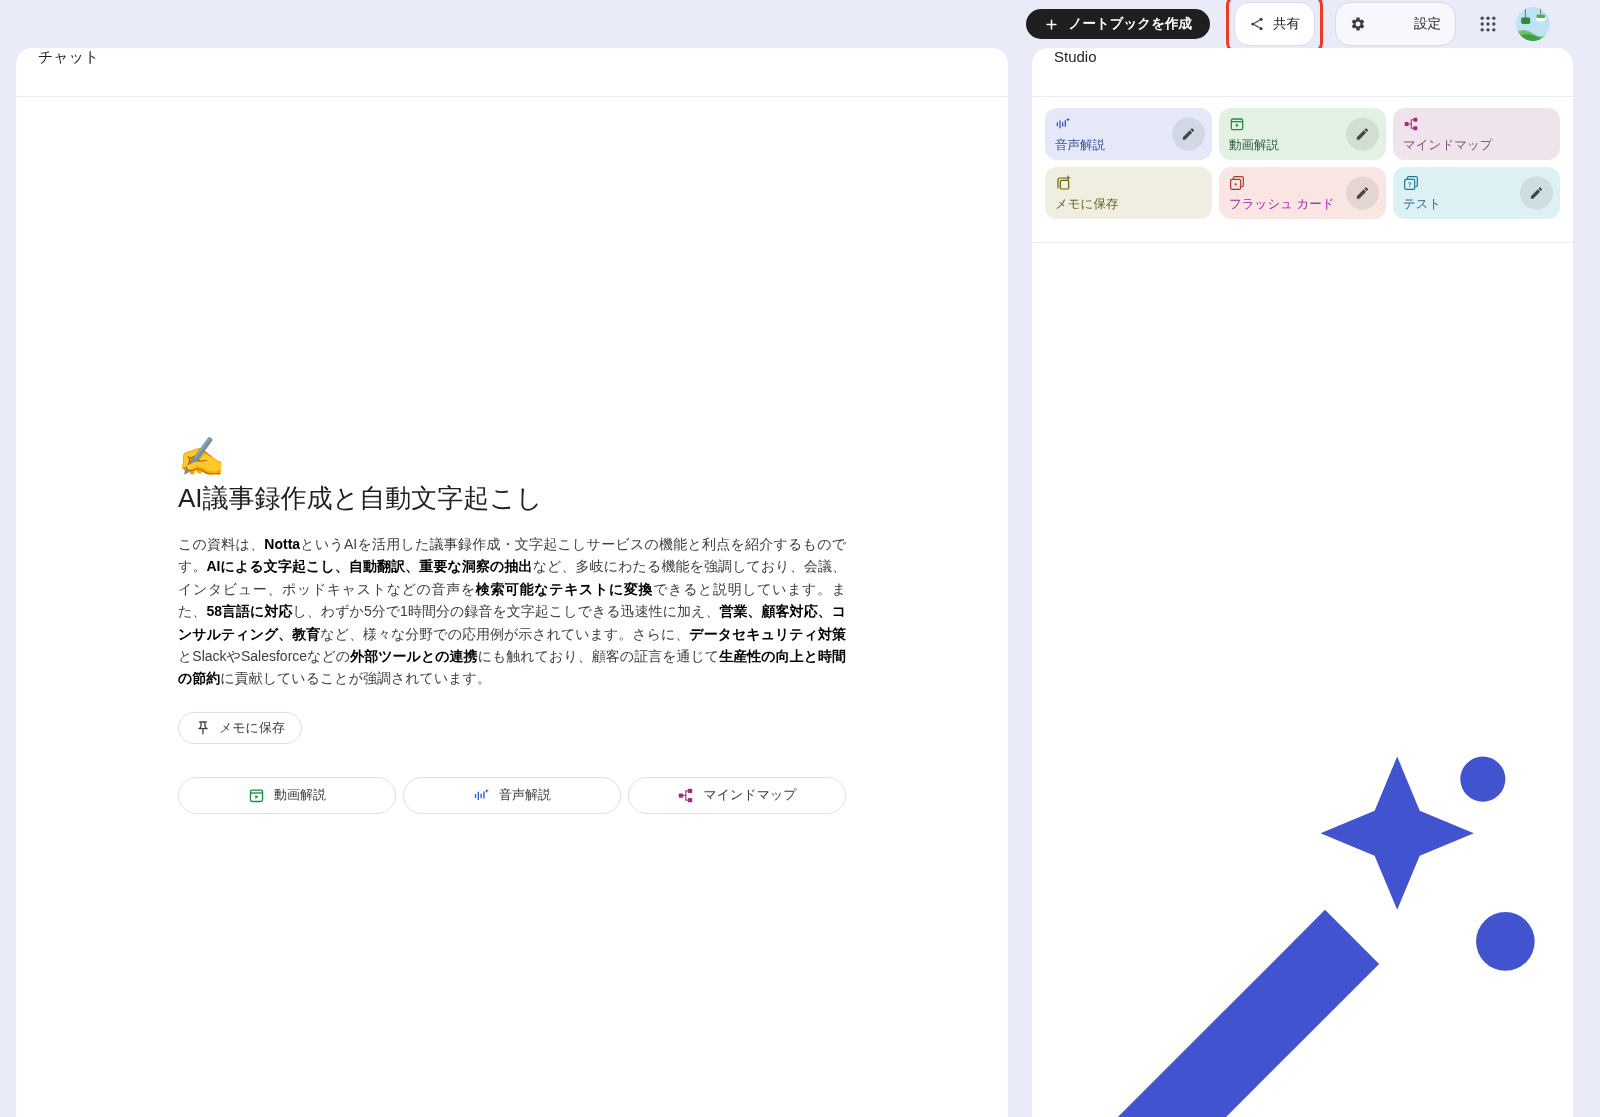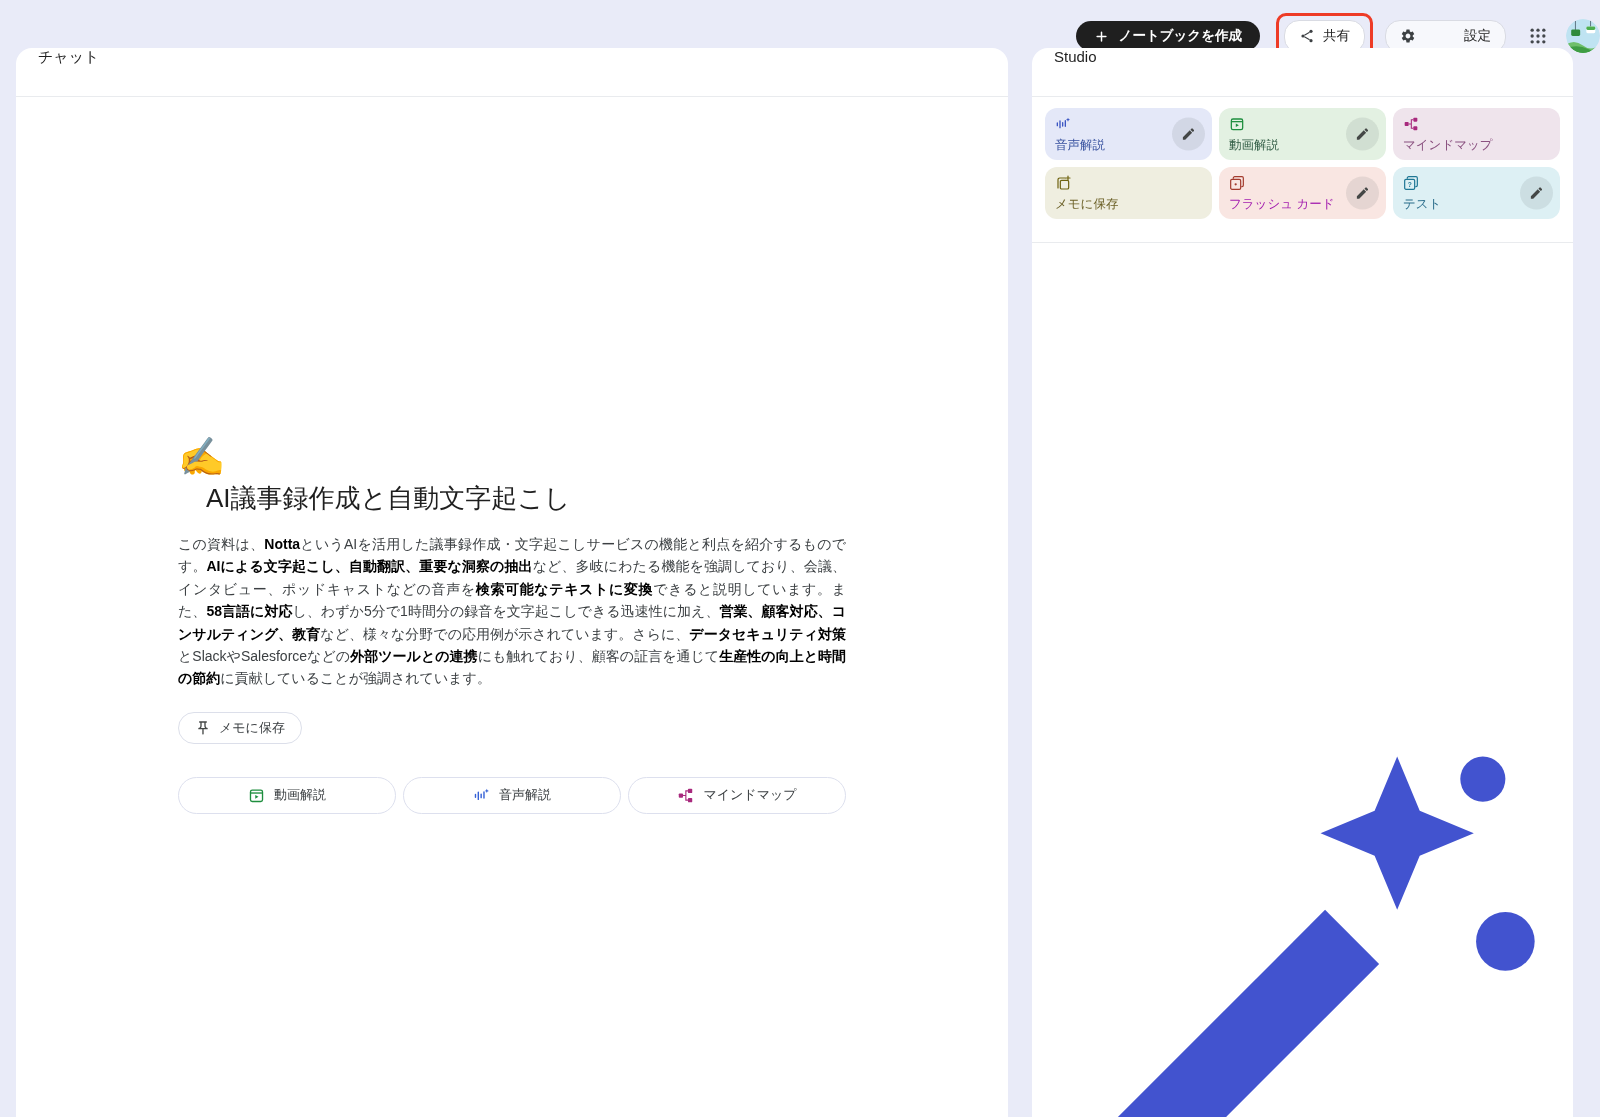--- a/index.html
+++ b/index.html
@@ -7,39 +7,40 @@
   body {
     font-family:"Liberation Sans","DejaVu Sans",sans-serif;
     background:#e9ebf8;
     position:relative;
     color:#1f1f1f;
   }
   svg { display:block; }
 
   
   .topbar {
-    position:absolute; top:12px; left:0; right:0; height:48px;
+    position:absolute; top:0; left:0; right:0; height:48px;
     display:flex; align-items:center; justify-content:flex-end;
+    padding-right:50px;
   }
   .btn-create {
     display:flex; align-items:center; gap:10px;
     background:#1f1f1f; color:#fff; border:none; cursor:pointer;
     height:30px; border-radius:15px; padding:0 18px;
     font-size:13.5px; font-weight:700; font-family:inherit;
     margin-right:16px;
   }
   .btn-create .ic { width:15px; height:15px; color:#fff; }
   .share-highlight {
     border:3px solid #ee3b26; border-radius:10px;
     padding:4px 5px; margin-right:12px;
   }
   .pill-btn {
     display:flex; align-items:center; gap:8px;
     background:#ffffff; border:1px solid #d9dbe3; cursor:pointer;
-    height:33px; border-radius:15px; padding:0 14px;
+    height:44px; border-radius:15px; padding:0 14px;
     font-size:13.5px; color:#1f1f1f; font-family:inherit;
   }
   .pill-btn .ic { width:16px; height:16px; color:#3c4043; }
   .btn-settings { margin-right:22px; background:#f7f8fc;gap:48px; }
   .apps-grid { width:20px; height:20px; color:#43474c; margin-right:18px; cursor:pointer; }
   .avatar { width:34px; height:34px; border-radius:50%; overflow:hidden; cursor:pointer; }
 
   
   .panel {
     position:absolute; top:48px; height:1085px;
@@ -51,21 +52,21 @@
     height:49px; display:flex; justify-content:space-between;
     padding:0 22px; border-bottom:1px solid #e9ebee;
   }
   .panel-title { font-size:15px; color:#1f1f1f; }
   .hdr-icon-btn { background:none; border:none; cursor:pointer; color:#444746; padding:0; }
   .hdr-icon-btn .ic { width:19px; height:19px; }
 
   
   .chat-content { width:668px; margin:0 auto; padding-top:338px; }
   .note-emoji { font-size:38px; line-height:44px; }
-  .note-title { font-size:26px; font-weight:400; line-height:38px; color:#1f1f1f;margin-left:28px; }
+  .note-title { font-size:26px; font-weight:400; line-height:38px; color:#1f1f1f; }
   .source-count { margin-top:14px; font-size:12px; color:#5f6368; }
   .summary { margin-top:16px; font-size:14px; line-height:22.4px; color:#3c4043; text-align:justify; }
   .seg-b { font-weight:700; color:#000000; }
 
   .actions-row { margin-top:22px; display:flex; align-items:center; }
   .save-note-btn {
     display:flex; align-items:center; gap:8px;
     height:32px; border-radius:16px; padding:0 16px;
     background:#fff; border:1px solid #dcdfea; cursor:pointer;
     font-size:13px; color:#3c4043; font-family:inherit;

